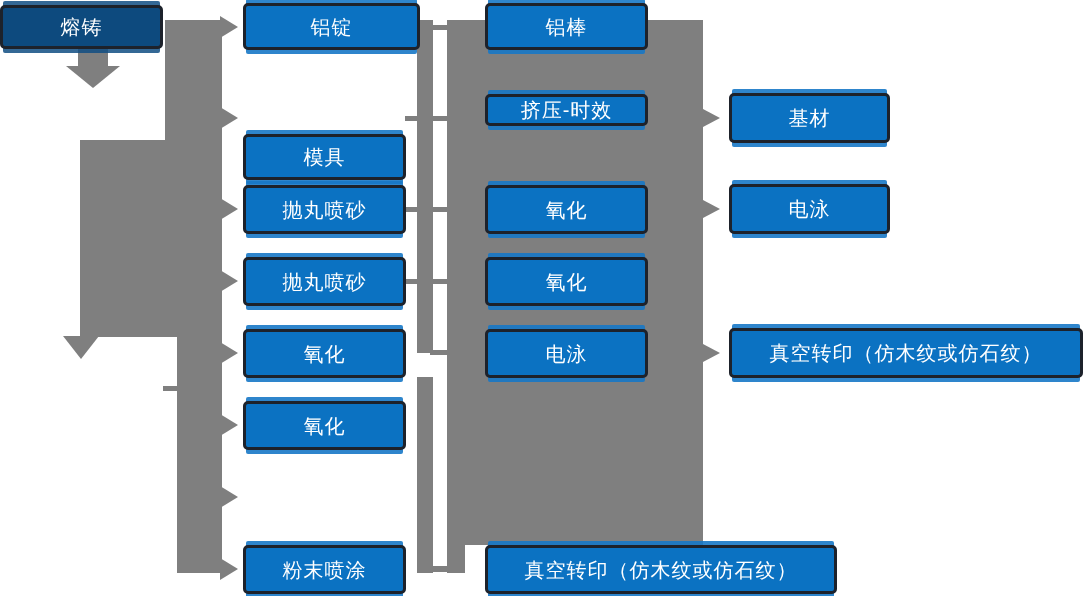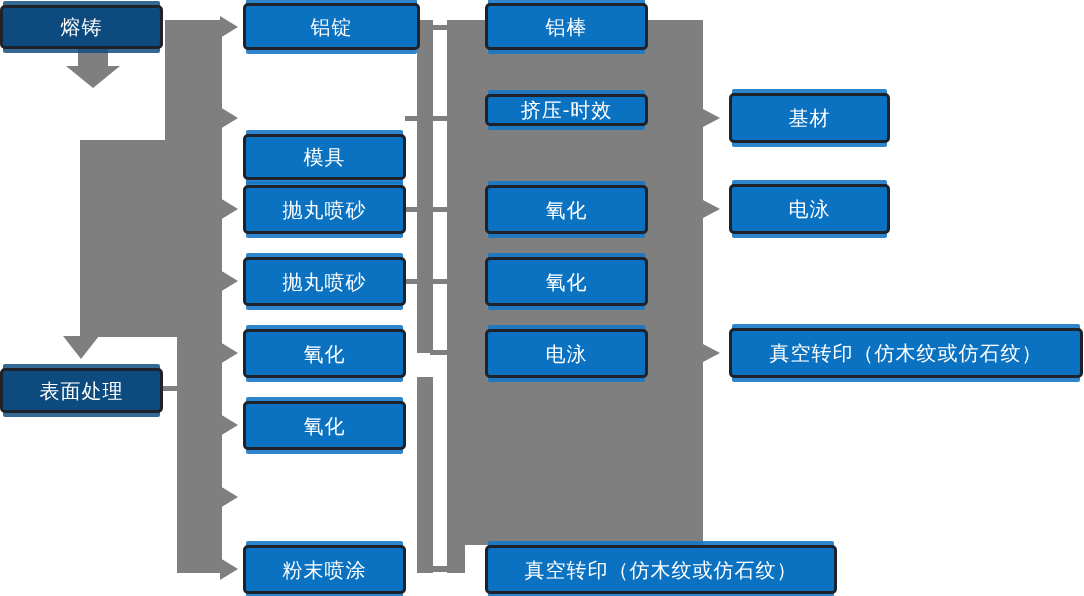--- a/index.html
+++ b/index.html
@@ -58,21 +58,20 @@
   <div class="bar" style="left:417px;top:20px;width:16px;height:333px;"></div>
   <div class="bar" style="left:417px;top:377px;width:16px;height:196px;"></div>
 
   <div class="bar" style="left:447px;top:20px;width:256px;height:525px;"></div>
   <div class="bar" style="left:447px;top:545px;width:18px;height:28px;"></div>
   <div class="tri tri-r-sm" style="left:703px;top:109px;"></div>
   <div class="tri tri-r-sm" style="left:703px;top:200px;"></div>
   <div class="tri tri-r-sm" style="left:703px;top:344px;"></div>
 
   <div class="node navy" style="left:0px;top:5px;width:163px;height:44px;">熔铸</div>
-  <div class="node navy" style="left:0px;top:368px;width:163px;height:45px;">表面处理</div>
 
   <div class="node bright" style="left:243px;top:3px;width:177px;height:47px;">铝锭</div>
   <div class="node bright" style="left:243px;top:94px;width:163px;height:46px;margin-top:40px;">模具</div>
   <div class="node bright" style="left:243px;top:185px;width:163px;height:49px;">抛丸喷砂</div>
   <div class="node bright" style="left:243px;top:257px;width:163px;height:49px;">抛丸喷砂</div>
   <div class="node bright" style="left:243px;top:329px;width:163px;height:49px;">氧化</div>
   <div class="node bright" style="left:243px;top:401px;width:163px;height:49px;">氧化</div>
   <div class="node bright" style="left:485px;top:3px;width:163px;height:47px;">铝棒</div>
 
   <div class="node bright" style="left:243px;top:545px;width:163px;height:49px;">粉末喷涂</div>

